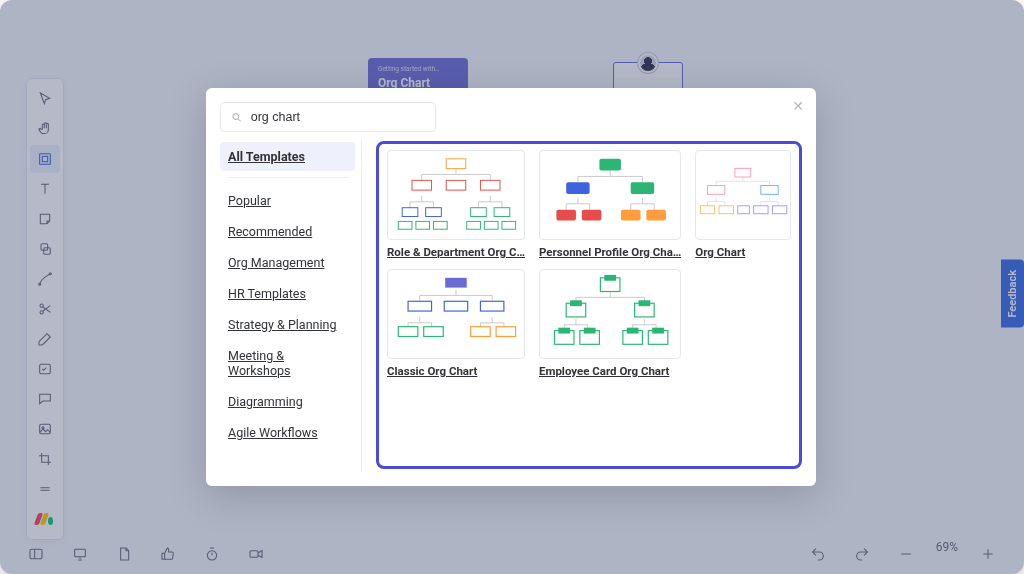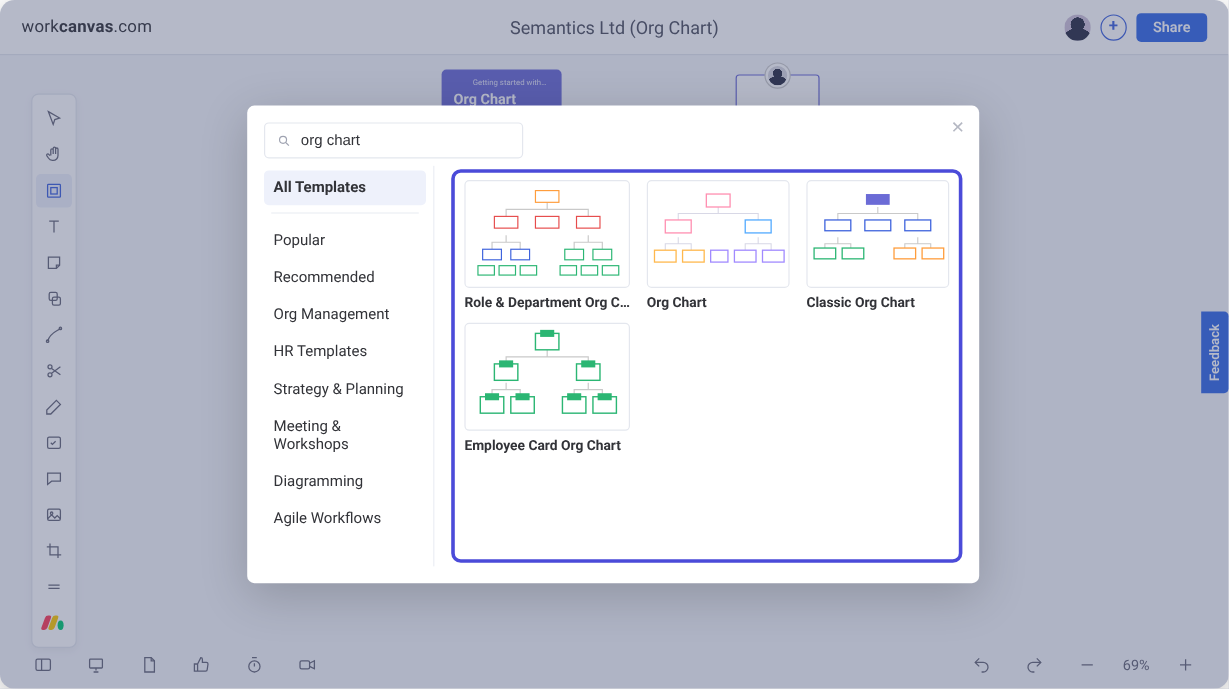--- a/index.html
+++ b/index.html
@@ -36,21 +36,21 @@
     background:#356ae6; color:#fff; font-size:12px; font-weight:600;
     padding:5px 14px; border-radius:4px;
   }
   
   .canvas { position:absolute; inset:46px 0 40px 68px; }
   .tutorial-card {
     position:absolute; left:300px; top:12px; width:100px; height:60px;
     background:#6b6bd6; border-radius:4px; padding:8px 10px; color:#fff;
     font-size:8px; line-height:1.2;
   }
-  .tutorial-card .small{font-size:6.5px; opacity:.8;margin-left:16px;}
+  .tutorial-card .small{font-size:6.5px; opacity:.8;}
   .tutorial-card .big{font-size:12px; font-weight:700; margin-top:2px;}
   .hint-node{
     position:absolute; left:545px; top:16px; width:70px; height:42px;
     border:1.5px solid #6b6bd6; border-radius:3px; background:#fff;
   }
   .hint-node::before{
     content:""; position:absolute; left:50%; top:-10px; transform:translateX(-50%);
     width:16px; height:16px; border-radius:50%;
     background: radial-gradient(circle at 50% 38%, #2a2e45 0 30%, transparent 31%),
                 radial-gradient(circle at 50% 115%, #2a2e45 0 50%, transparent 51%),
@@ -79,21 +79,21 @@
   .monday-logo span{ width:5px; border-radius:2px; display:block; transform:skewX(-20deg);}
   .monday-logo span:nth-child(1){height:12px;background:#ff3d57;}
   .monday-logo span:nth-child(2){height:12px;background:#ffcb00;}
   .monday-logo span:nth-child(3){height:8px;background:#00ca72;border-radius:50%;width:5px;transform:none;}
   
   .bottombar{
     position:absolute; left:0; right:0; bottom:0; height:40px;
     display:flex; align-items:center; justify-content:space-between;
     padding:0 22px; color:#676879;
   }
-  .bb-left, .bb-right{ display:flex; align-items:center; gap:16px;}
+  .bb-left, .bb-right{ display:flex; align-items:flex-start; gap:16px;}
   .bb-btn{width:28px;height:28px;display:flex;align-items:center;justify-content:center;
     border-radius:4px;}
   .bb-btn svg{width:16px;height:16px;stroke:#676879;fill:none;stroke-width:1.6;}
   .zoom-label{font-size:12px;color:#676879;}
   
   .feedback{
     position:absolute; right:0; top:260px; background:#356ae6; color:#fff;
     font-size:11px; font-weight:600; padding:10px 5px; border-radius:4px 0 0 4px;
     writing-mode:vertical-rl; transform:rotate(180deg);
   }
@@ -116,21 +116,21 @@
   }
   .searchbox{
     width:216px; height:30px; border:1px solid #e4e7ee; border-radius:4px;
     display:flex; align-items:center; gap:8px; padding:0 10px; color:#676879;
   }
   .searchbox input{
     border:none; outline:none; font-size:12.5px; color:#323338; width:100%;
     background:transparent;
   }
   .modal-body{
-    display:flex; flex:1; overflow:hidden; padding:0 14px 14px 6px;
+    display:flex; flex:1; overflow:hidden; padding:0 14px 14px 6px;text-decoration:underline;
   }
   .sidecol{
     width:150px; border-right:1px solid #eceef4; padding:4px 6px 0 8px;
     display:flex; flex-direction:column; gap:2px;
   }
   .cat{
     font-size:12.5px; color:#323338; padding:7px 8px; border-radius:4px;
     cursor:pointer;
   }
   .cat.sel{ background:#eef1fb; font-weight:700; }
@@ -156,31 +156,20 @@
   .tpl-name{
     font-size:11.5px; font-weight:700; color:#323338; white-space:nowrap;
     overflow:hidden; text-overflow:ellipsis;
   }
 </style>
 </head>
 <body>
 
 <div class="app">
 
-  <div class="topbar">
-    <div class="brand">
-      <span>work</span><b>canvas</b><span>.com</span>
-    </div>
-    <div class="title">Semantics Ltd (Org Chart)</div>
-    <div class="top-right">
-      <div class="avatar"></div>
-      <div class="addbtn">+</div>
-      <div class="sharebtn">Share</div>
-    </div>
-  </div>
 
   <div class="canvas">
     <div class="tutorial-card">
       <div class="small">Getting started with…</div>
       <div class="big">Org Chart Tutorial!</div>
     </div>
     <div class="hint-node"></div>
   </div>
 
   <div class="bottombar">
@@ -390,20 +379,39 @@
                     <rect x="42" y="72" width="14" height="8" fill="#fff" stroke="#2bb673"></rect>
                     <rect x="76" y="72" width="14" height="8" fill="#fff" stroke="#2bb673"></rect>
                     <rect x="94" y="72" width="14" height="8" fill="#fff" stroke="#2bb673"></rect>
                     <rect x="112" y="72" width="14" height="8" fill="#fff" stroke="#2bb673"></rect>
                   </g>
                 </svg>
               </div>
               <div class="tpl-name">Role &amp; Department Org C…</div>
             </div>
 
+            <div class="tpl">
+              <div class="thumb">
+                <svg viewBox="0 0 130 90">
+                  <g stroke="#c9c9c9" fill="none">
+                      <path d="M65 20v6M65 26H32v6M65 26h33v6M32 48v6M32 54H20v6M32 54h12v6M98 48v6M98 54H86v6M98 54h12v6"></path>
+                    </g>
+                  <g>
+                    <rect x="54" y="8" width="22" height="12" rx="2" fill="#2bb673"></rect>
+                    <rect x="20" y="32" width="24" height="12" rx="2" fill="#3e63dd"></rect>
+                    <rect x="86" y="32" width="24" height="12" rx="2" fill="#2bb673"></rect>
+                    <rect x="10" y="60" width="20" height="11" rx="2" fill="#e64c4c"></rect>
+                    <rect x="36" y="60" width="20" height="11" rx="2" fill="#e64c4c"></rect>
+                    <rect x="76" y="60" width="20" height="11" rx="2" fill="#ff9d3c"></rect>
+                    <rect x="102" y="60" width="20" height="11" rx="2" fill="#ff9d3c"></rect>
+                  </g>
+                </svg>
+              </div>
+              <div class="tpl-name">Personnel Profile Org Cha…</div>
+            </div>
 
             <div class="tpl">
               <div class="thumb">
                 <svg viewBox="0 0 130 90">
                   <g stroke="#d8d8e6" fill="none">
                       <path d="M65 20v6M65 26H28v6M65 26h37v6M28 48v6M28 54H16v6M28 54h12v6M102 48v6M102 54h-12v6M102 54h12v6"></path>
                     </g>
                   <g fill="#fff" stroke-width="1.2">
                     <rect x="54" y="8" width="22" height="12" stroke="#ff8fb1"></rect>
                     <rect x="16" y="32" width="24" height="12" stroke="#ff8fb1"></rect>

